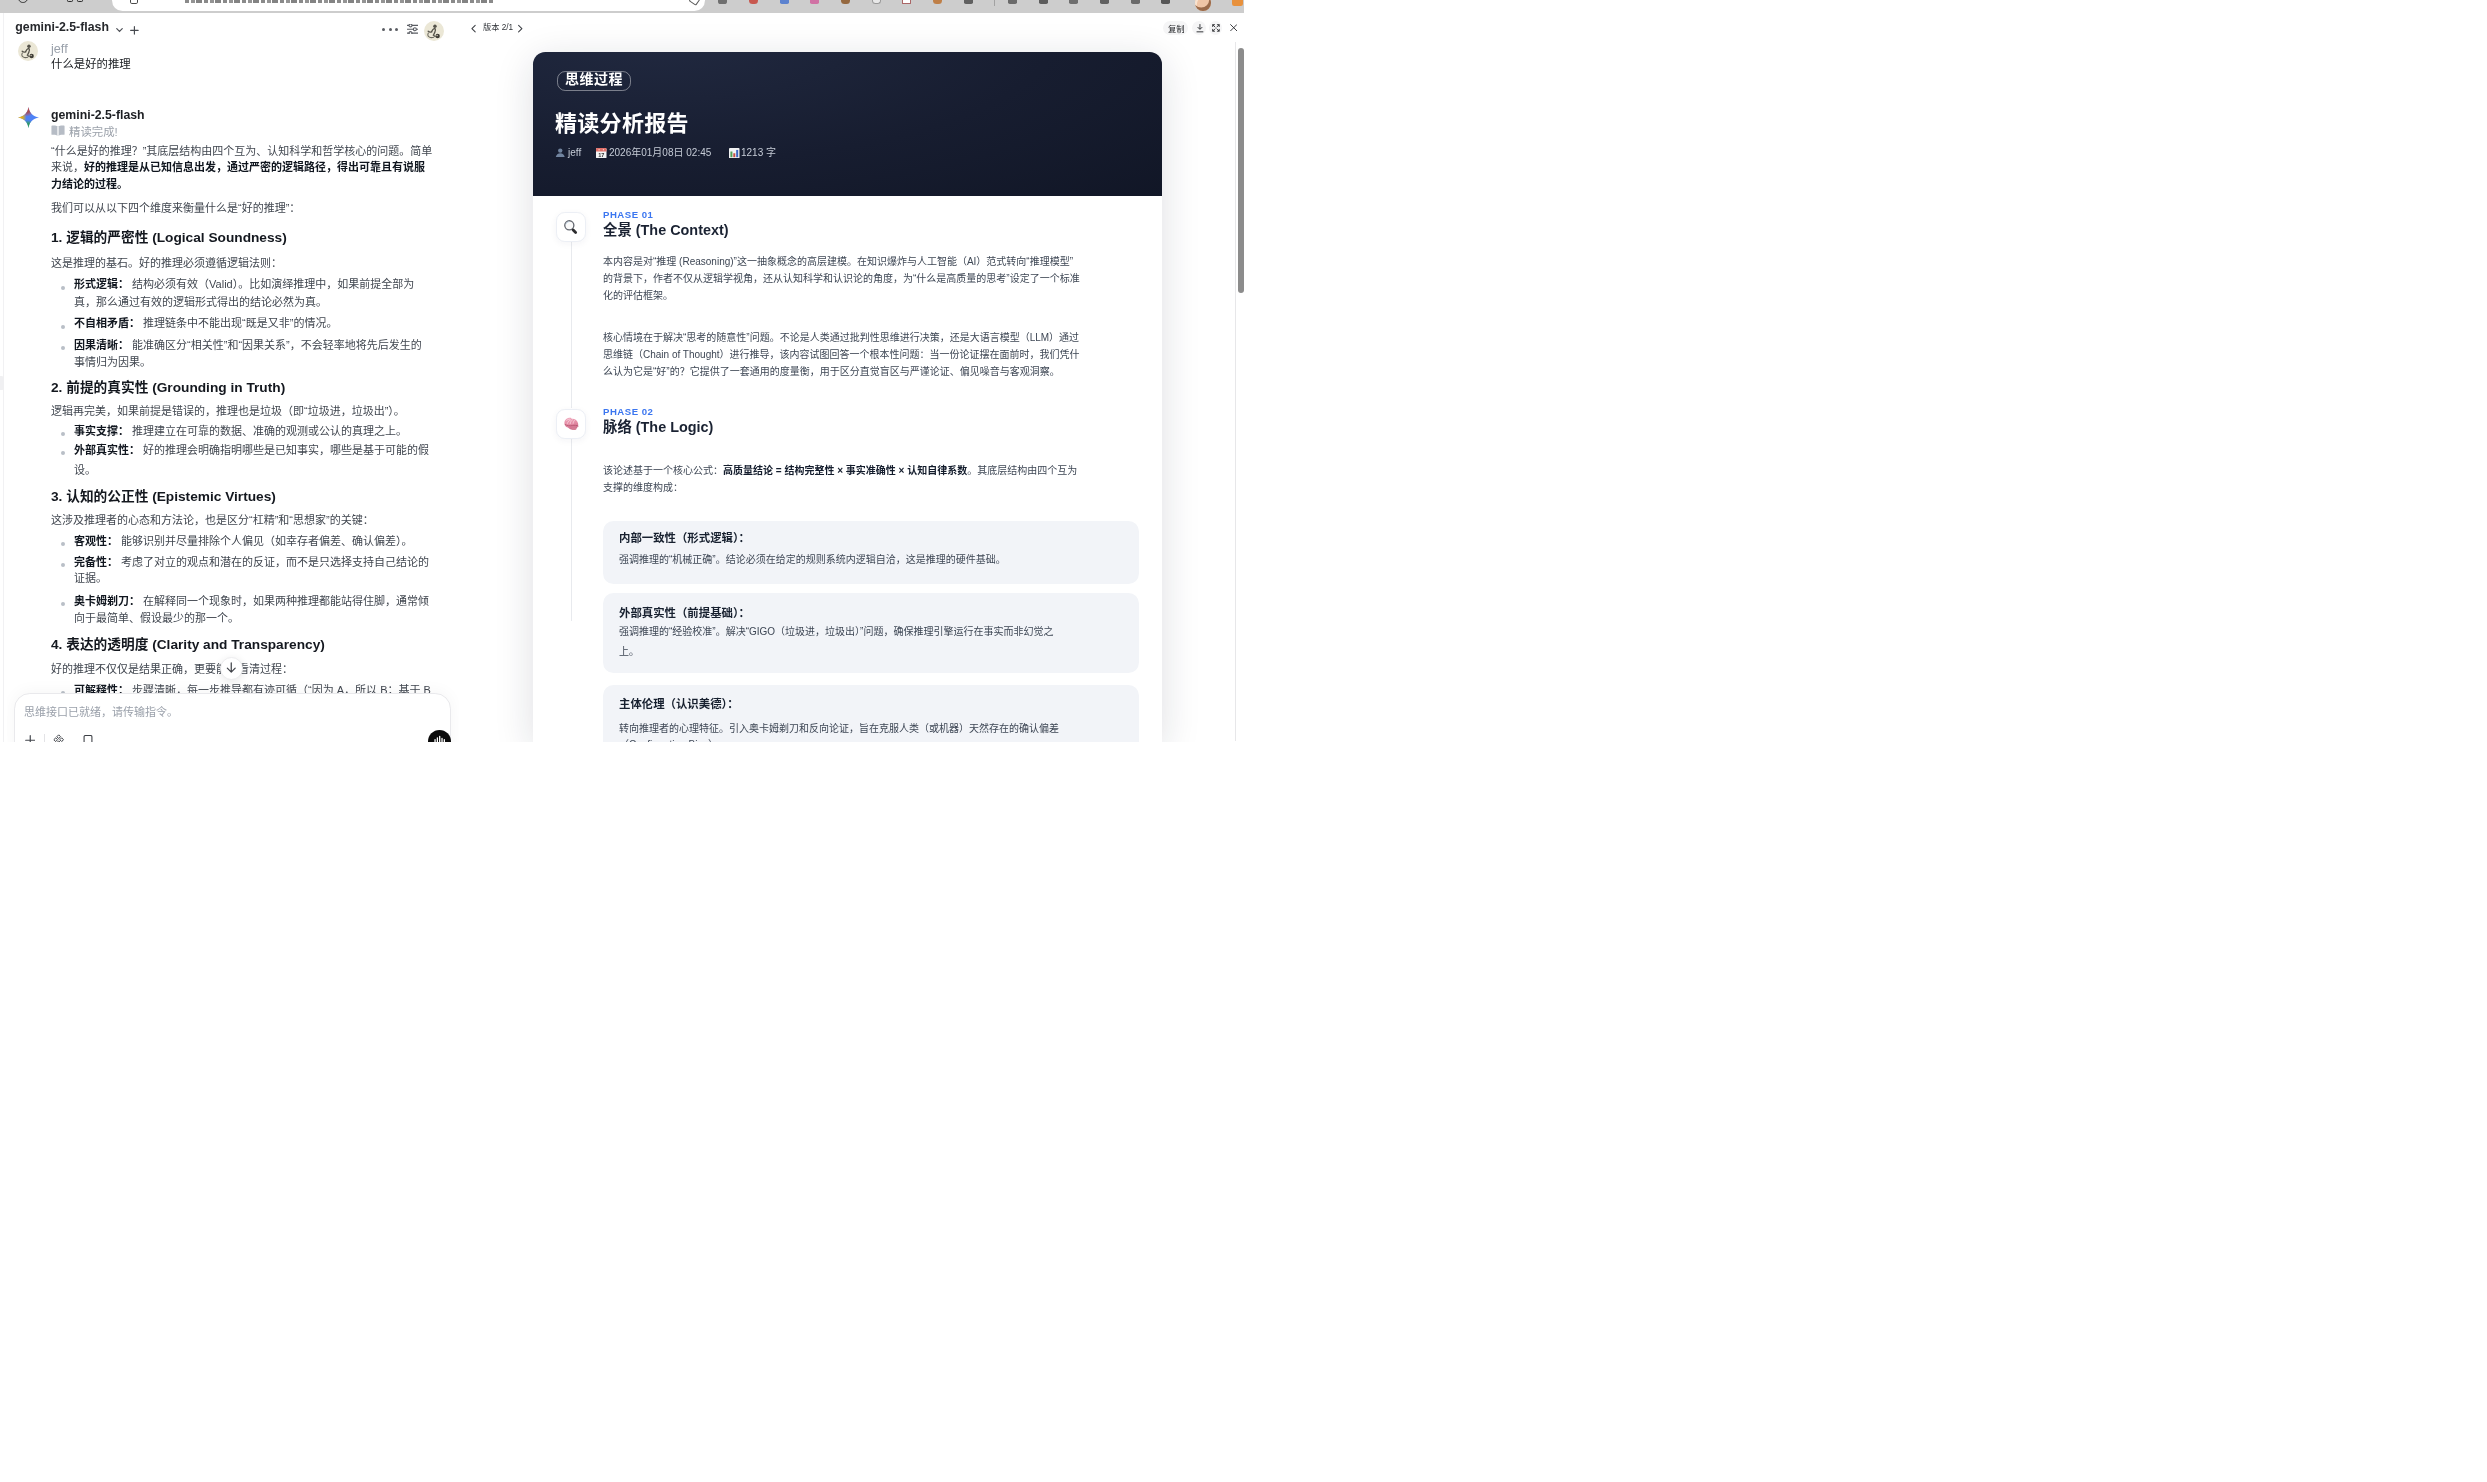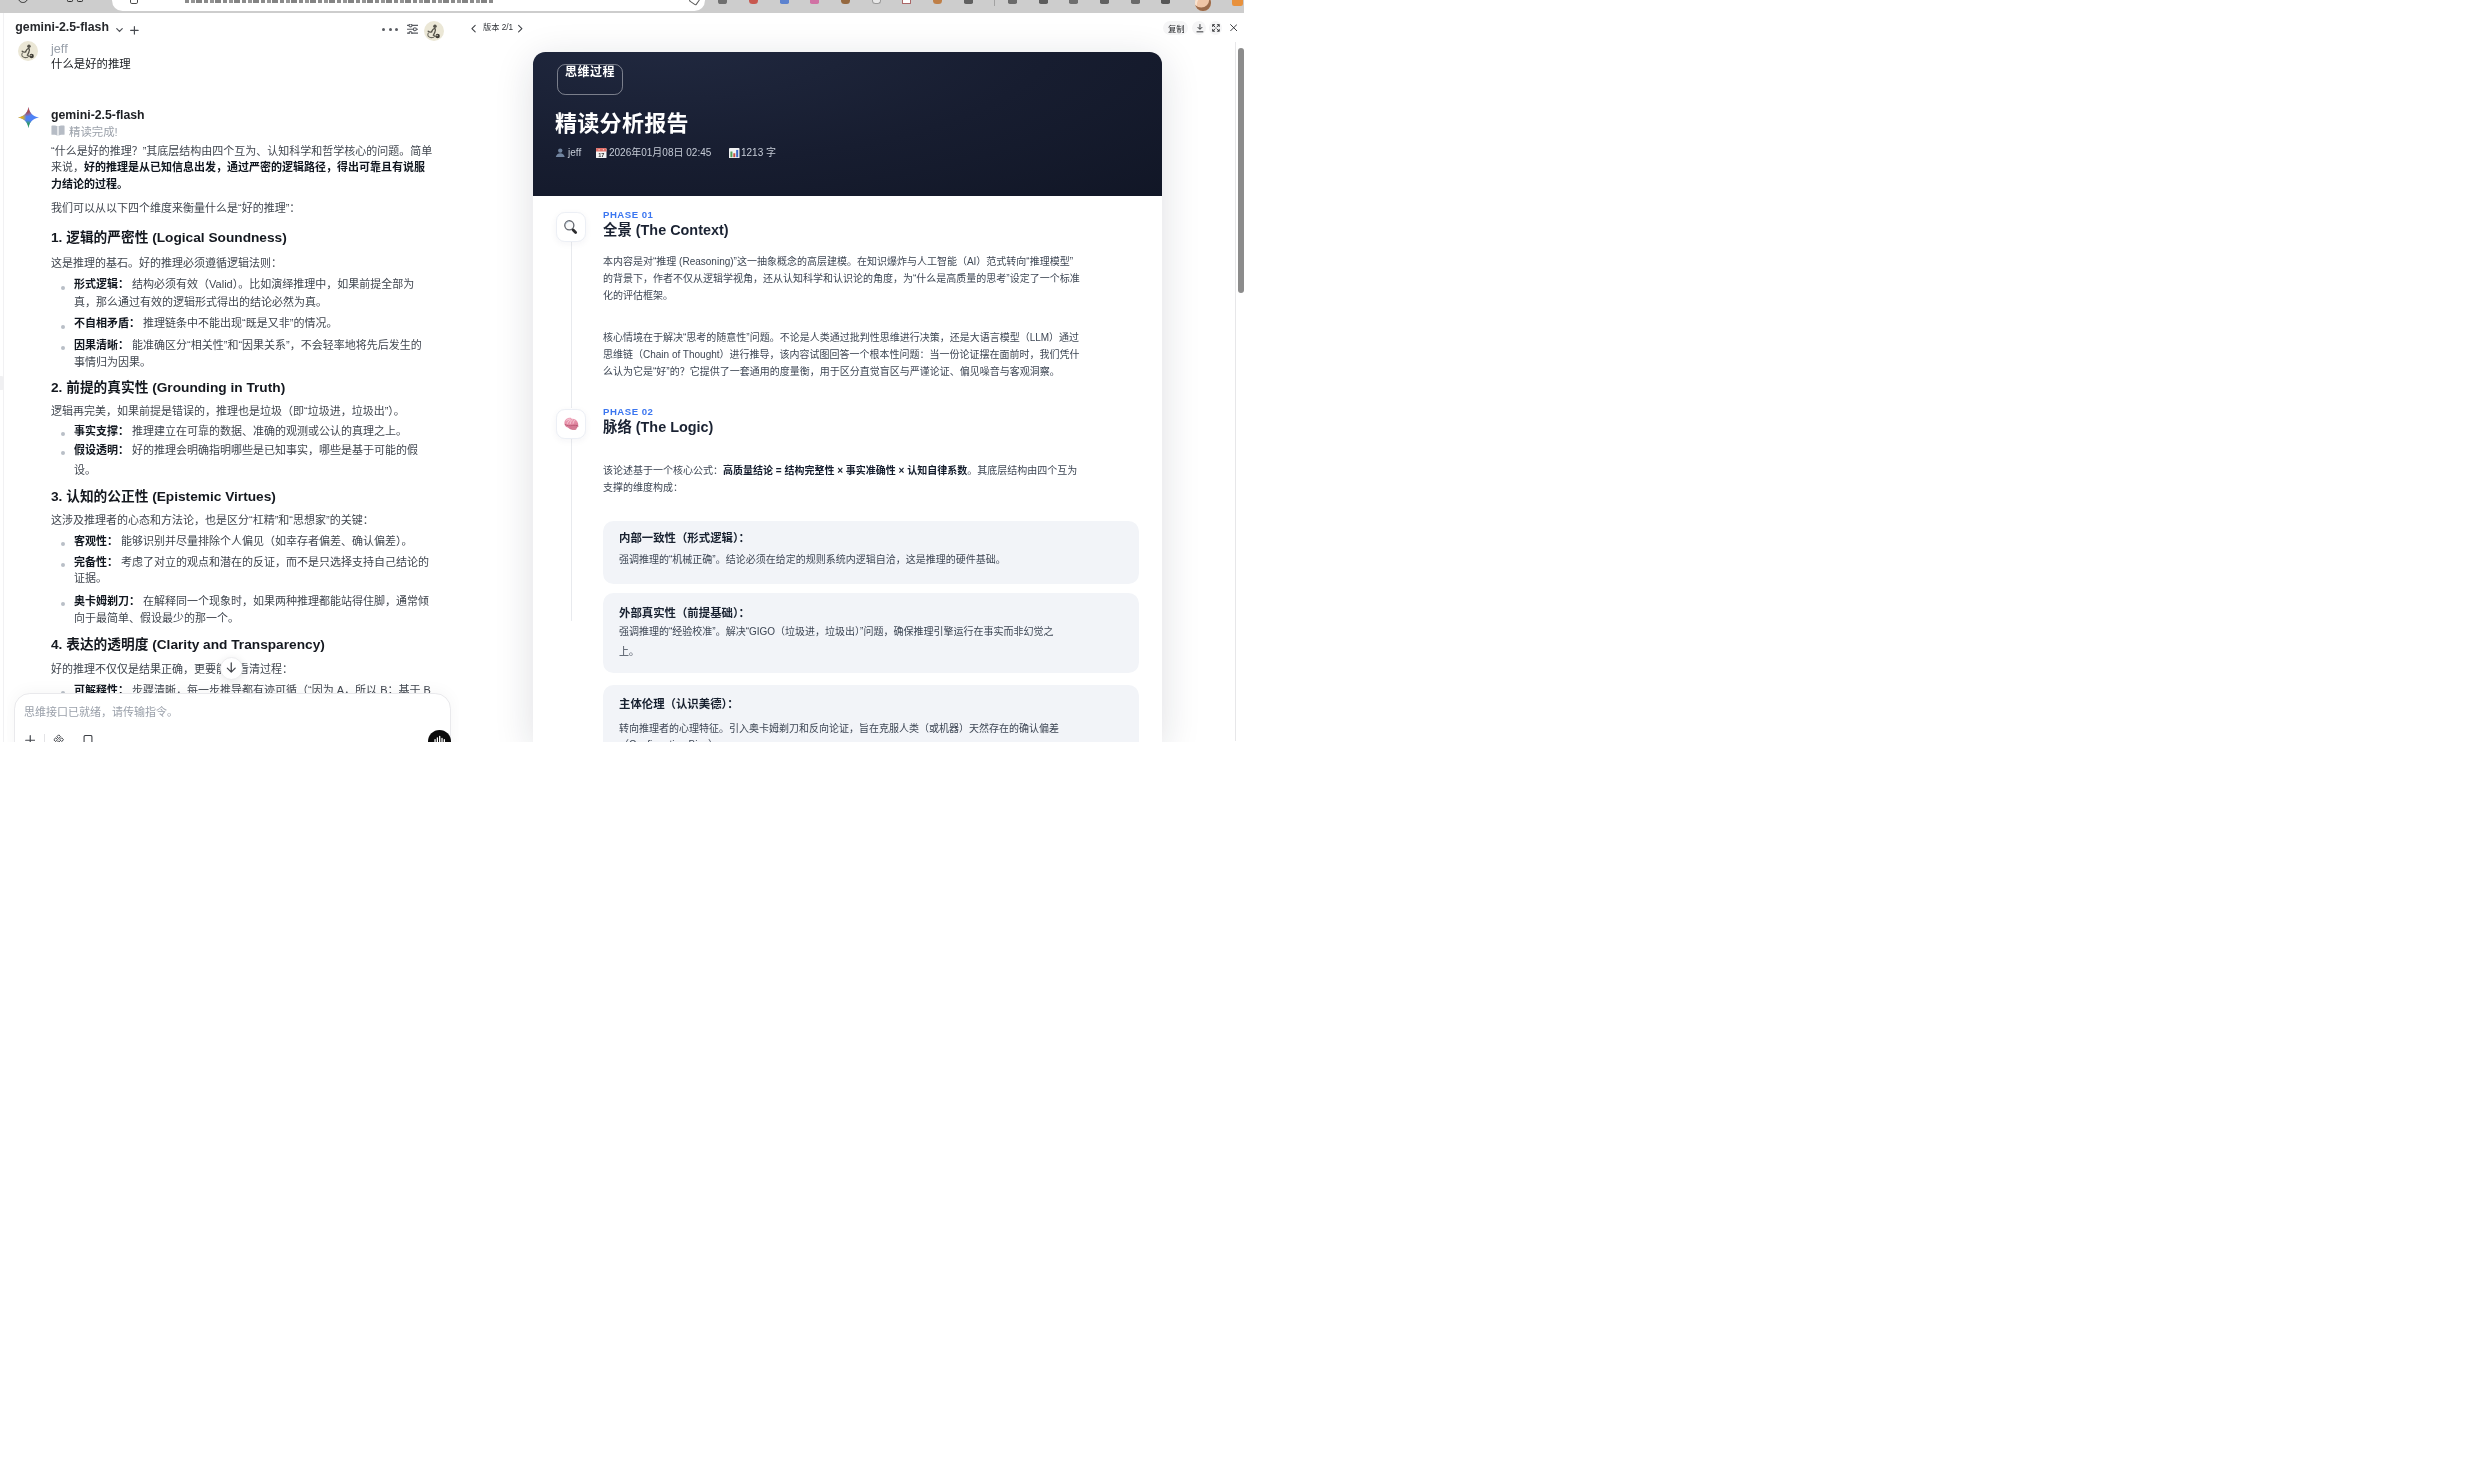--- a/index.html
+++ b/index.html
@@ -28,21 +28,21 @@
 .dot{position:absolute;width:3.9px;height:3.9px;border-radius:50%;background:#b9bfc7}
 #scrollbtn{position:absolute;left:213px;top:644px;width:23px;height:23px;border-radius:50%;background:#fff;border:0.9px solid #ededef;box-shadow:0 1.8px 8.8px rgba(0,0,0,.09);display:flex;align-items:center;justify-content:center}
 #inputbox{position:absolute;left:7px;top:680px;width:437px;height:70px;background:#fff;border:1.3px solid #e9e9ec;border-radius:15.8px;box-shadow:0 -1.8px 15.8px rgba(0,0,0,.04)}
 #placeholder{position:absolute;left:17px;top:694px;font-size:11px;color:#9aa0aa;line-height:1}
 .inicon{position:absolute;color:#3c3f45}
 #micbtn{position:absolute;left:421px;top:717px;width:23px;height:23px;border-radius:50%;background:#0a0a0a;display:flex;align-items:center;justify-content:center}
 .rtxt{position:absolute;font-size:8px;color:#2e3136;line-height:1}
 .rbtn{position:absolute;background:#f5f5f6;border-radius:7px}
 #page{position:absolute;left:74px;top:39px;width:629px;height:690px;background:#fff;border-radius:12.3px 12.3px 0 0;box-shadow:0 8.8px 39px rgba(20,28,50,.14)}
 #dark{position:absolute;left:0;top:0;width:629px;height:144px;border-radius:12.3px 12.3px 0 0;background:radial-gradient(130% 180% at 20% -10%,#212940 0%,#171d30 48%,#0f1423 100%)}
-#pill{position:absolute;left:23.6px;top:12px;height:31px;line-height:14.4px;padding:0 7.4px;border:0.9px solid rgba(255,255,255,.42);border-radius:8.3px;color:#fff;font-size:12px;font-weight:600;letter-spacing:0.5px}
+#pill{position:absolute;left:23.6px;top:19px;height:20px;line-height:14.4px;padding:0 7.4px;border:0.9px solid rgba(255,255,255,.42);border-radius:8.3px;color:#fff;font-size:14px;font-weight:600;letter-spacing:0.5px}
 #dtitle{position:absolute;left:22px;top:61px;font-size:22px;font-weight:700;color:#fff;letter-spacing:0.3px;line-height:1}
 .meta{position:absolute;top:96px;font-size:10px;color:#c6ccd7;line-height:1}
 .tile{position:absolute;left:23px;width:30px;height:30px;background:#fff;border:0.9px solid #eceff5;border-radius:8.8px;box-shadow:0 1.8px 7px rgba(30,40,80,.05);display:flex;align-items:center;justify-content:center}
 .tline{position:absolute;left:38px;width:1.3px;background:#e8eaee}
 .phase{position:absolute;left:70px;font-size:9.6px;font-weight:700;color:#3b76f0;letter-spacing:0.5px;line-height:1}
 .ph-hd{position:absolute;left:70px;font-size:14.4px;font-weight:700;color:#1a2232;white-space:nowrap;line-height:1}
 .rln{position:absolute;left:70px;font-size:10px;color:#3d4654;white-space:nowrap;line-height:1}
 .rln b{color:#131c2c;font-weight:700}
 .card{position:absolute;left:70px;width:536px;background:#f2f4f8;border-radius:10.5px}
 .ct{position:absolute;left:86px;font-size:11.4px;font-weight:700;color:#17202f;white-space:nowrap;line-height:1}
@@ -182,21 +182,21 @@
     <div class="dot" style="left:54px;top:312px"></div>
     <div class="ln" style="left:67px;top:305px"><b>不自相矛盾：</b> 推理链条中不能出现“既是又非”的情况。</div>
     <div class="dot" style="left:54px;top:333px"></div>
     <div class="ln" style="left:67px;top:327px"><b>因果清晰：</b> 能准确区分“相关性”和“因果关系”，不会轻率地将先后发生的</div>
     <div class="ln" style="left:67px;top:344px">事情归为因果。</div>
     <div class="hd" style="left:44px;top:368px">2. 前提的真实性 (Grounding in Truth)</div>
     <div class="ln" style="left:44px;top:393px">逻辑再完美，如果前提是错误的，推理也是垃圾（即“垃圾进，垃圾出”）。</div>
     <div class="dot" style="left:54px;top:419px"></div>
     <div class="ln" style="left:67px;top:413px"><b>事实支撑：</b> 推理建立在可靠的数据、准确的观测或公认的真理之上。</div>
     <div class="dot" style="left:54px;top:438px"></div>
-    <div class="ln" style="left:67px;top:432px"><b>假设透明：</b> 好的推理会明确指明哪些是已知事实，哪些是基于可能的假</div>
+    <div class="ln" style="left:67px;top:432px"><b>外部真实性：</b> 好的推理会明确指明哪些是已知事实，哪些是基于可能的假</div>
     <div class="ln" style="left:67px;top:452px">设。</div>
     <div class="hd" style="left:44px;top:477px">3. 认知的公正性 (Epistemic Virtues)</div>
     <div class="ln" style="left:44px;top:502px">这涉及推理者的心态和方法论，也是区分“杠精”和“思想家”的关键：</div>
     <div class="dot" style="left:54px;top:529px"></div>
     <div class="ln" style="left:67px;top:523px"><b>客观性：</b> 能够识别并尽量排除个人偏见（如幸存者偏差、确认偏差）。</div>
     <div class="dot" style="left:54px;top:550px"></div>
     <div class="ln" style="left:67px;top:544px"><b>完备性：</b> 考虑了对立的观点和潜在的反证，而不是只选择支持自己结论的</div>
     <div class="ln" style="left:67px;top:560px">证据。</div>
     <div class="dot" style="left:54px;top:589px"></div>
     <div class="ln" style="left:67px;top:583px"><b>奥卡姆剃刀：</b> 在解释同一个现象时，如果两种推理都能站得住脚，通常倾</div>

